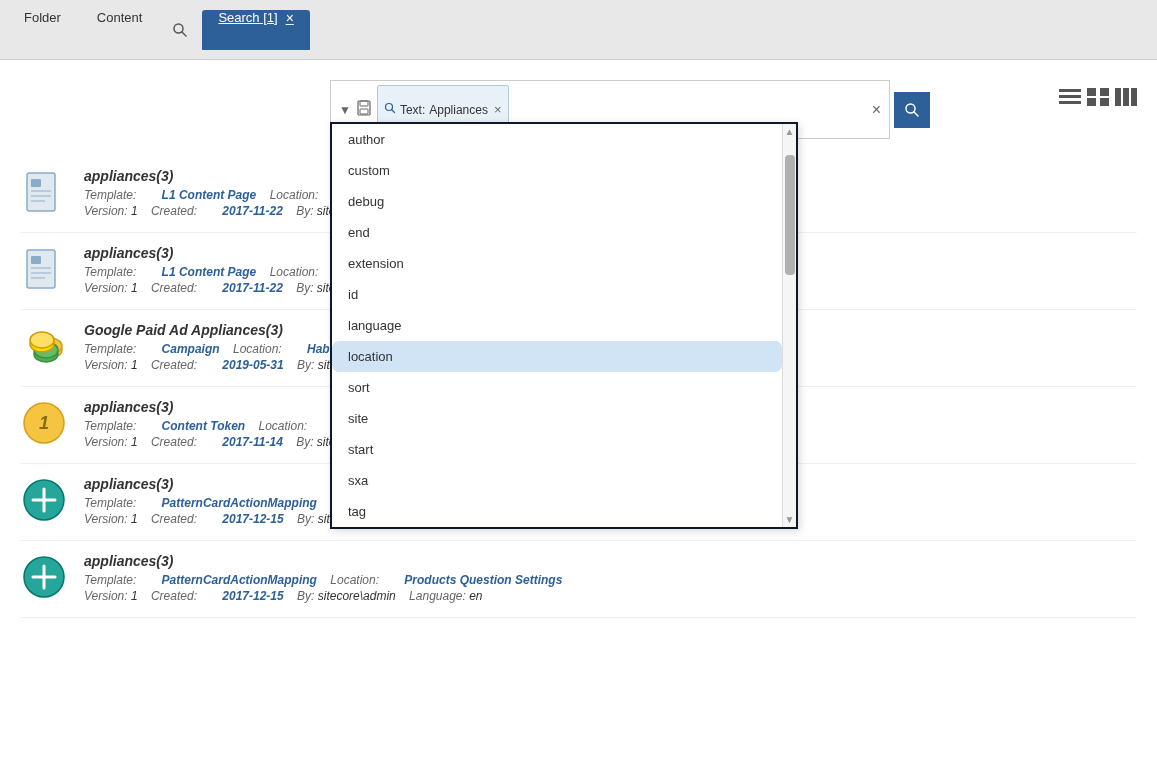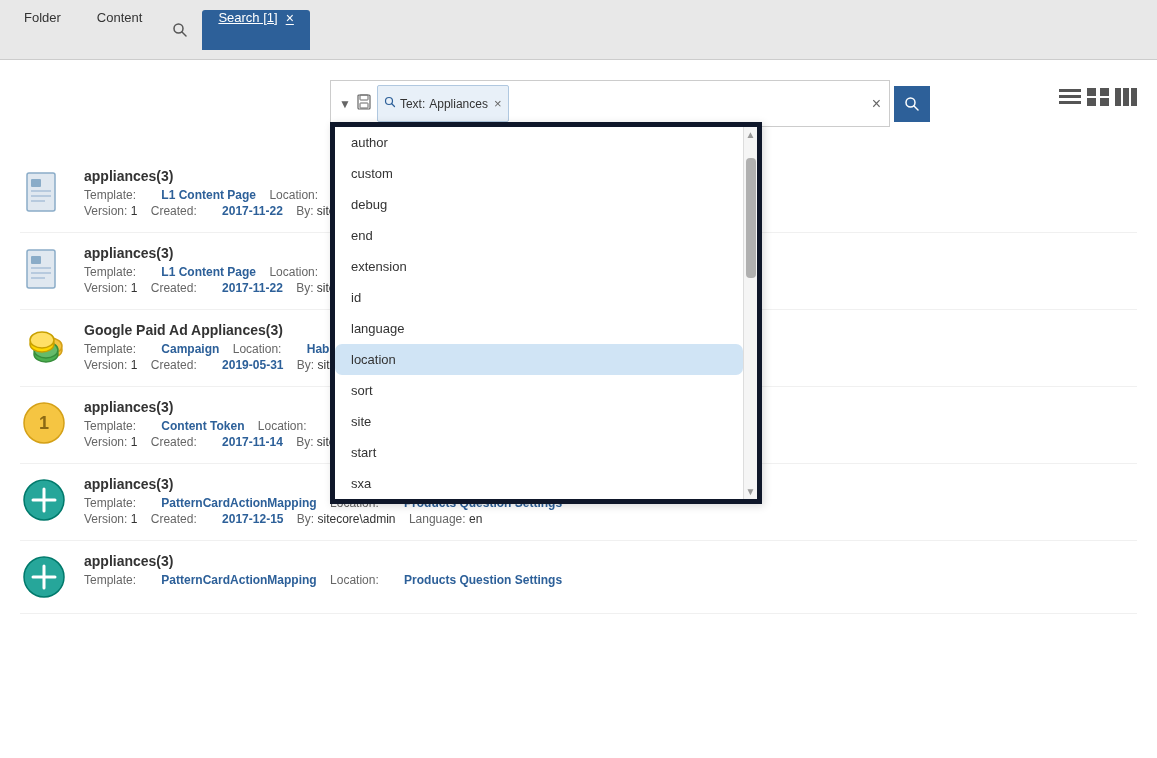--- a/index.html
+++ b/index.html
@@ -87,21 +87,21 @@
     .save-icon {
       color: #666;
       font-size: 14px;
       cursor: pointer;
     }
     .search-tag {
       display: flex;
       align-items: center;
       background: #e8f0f8;
       border: 1px solid #b0c8e0;
-      padding: 10px 6px;
+      padding: 16px 6px;
       border-radius: 2px;
       font-size: 12px;
       gap: 4px;
     }
     .search-tag .tag-icon {
       color: #2d6099;
       font-size: 12px;
     }
     .search-tag .tag-text { color: #333; }
     .search-tag .tag-remove {
@@ -151,23 +151,23 @@
       font-size: 18px;
       display: flex;
       align-items: center;
     }
 
     
     .dropdown {
       position: absolute;
       top: 62px;
       left: 330px;
-      width: 432px;
+      width: 468px;
       background: #fff;
-      border: 5px solid #0f172a;
+      border: 2px solid #0f172a;
       box-shadow: 2px 2px 8px rgba(0,0,0,0.15);
       z-index: 200;
       display: flex;
     }
     .dropdown-list {
       flex: 1;
       overflow-y: hidden;
     }
     .dropdown-item {
       padding: 8px 16px;
@@ -200,20 +200,21 @@
 
     
     .results-area {
       position: absolute;
       top: 80px;
       left: 0;
       right: 0;
       bottom: 0;
       overflow-y: auto;
       padding: 16px 20px;
+      font-style: italic;
     }
 
     .result-item {
       display: flex;
       align-items: flex-start;
       gap: 16px;
       padding: 12px 0;
       border-bottom: 1px solid #f0f0f0;
     }
     .result-icon {
@@ -348,20 +349,21 @@
       <div class="dropdown-item">debug</div>
       <div class="dropdown-item">end</div>
       <div class="dropdown-item">extension</div>
       <div class="dropdown-item">id</div>
       <div class="dropdown-item">language</div>
       <div class="dropdown-item highlighted">location</div>
       <div class="dropdown-item">sort</div>
       <div class="dropdown-item">site</div>
       <div class="dropdown-item">start</div>
       <div class="dropdown-item">sxa</div>
+      <div class="dropdown-item">tag</div>
     </div>
     <div class="dropdown-scrollbar">
       <span class="scrollbar-arrow">▲</span>
       <div class="scrollbar-thumb"></div>
       <span class="scrollbar-arrow" style="margin-top:auto;">▼</span>
     </div>
   </div>
 
   <div class="results-area">
 
@@ -544,18 +546,31 @@
       </div>
       <div class="result-info">
         <div class="result-title">appliances(3)</div>
         <div class="result-meta">
           <span class="label">Template: </span>
           <span class="value">PatternCardActionMapping</span>
           &nbsp;&nbsp;
           <span class="label">Location: </span>
           <span class="value">Products Question Settings</span>
         </div>
+        <div class="result-meta">
+          <span class="label">Version: </span>
+          <span class="value-dark">1</span>
+          &nbsp;&nbsp;
+          <span class="label">Created: </span>
+          <span class="value">2017-12-15</span>
+          &nbsp;&nbsp;
+          <span class="label">By: </span>
+          <span class="value-dark">sitecore\admin</span>
+          &nbsp;&nbsp;
+          <span class="label">Language: </span>
+          <span class="value-dark">en</span>
+        </div>
       </div>
     </div>
 
   </div>
 
 </div>
 
 </body></html>

